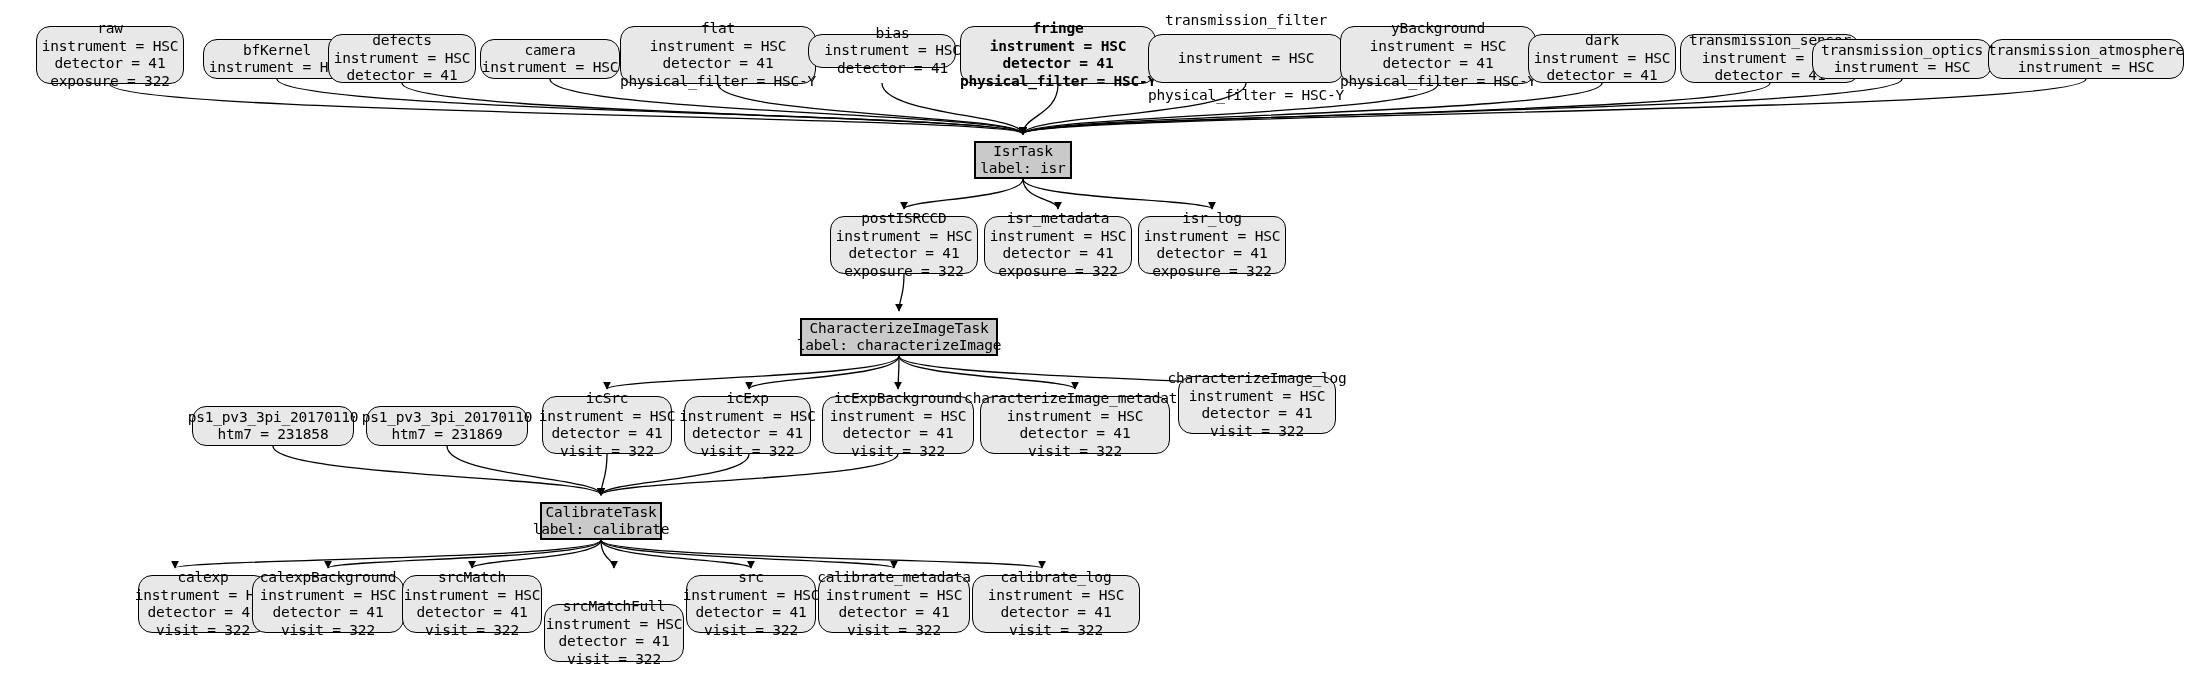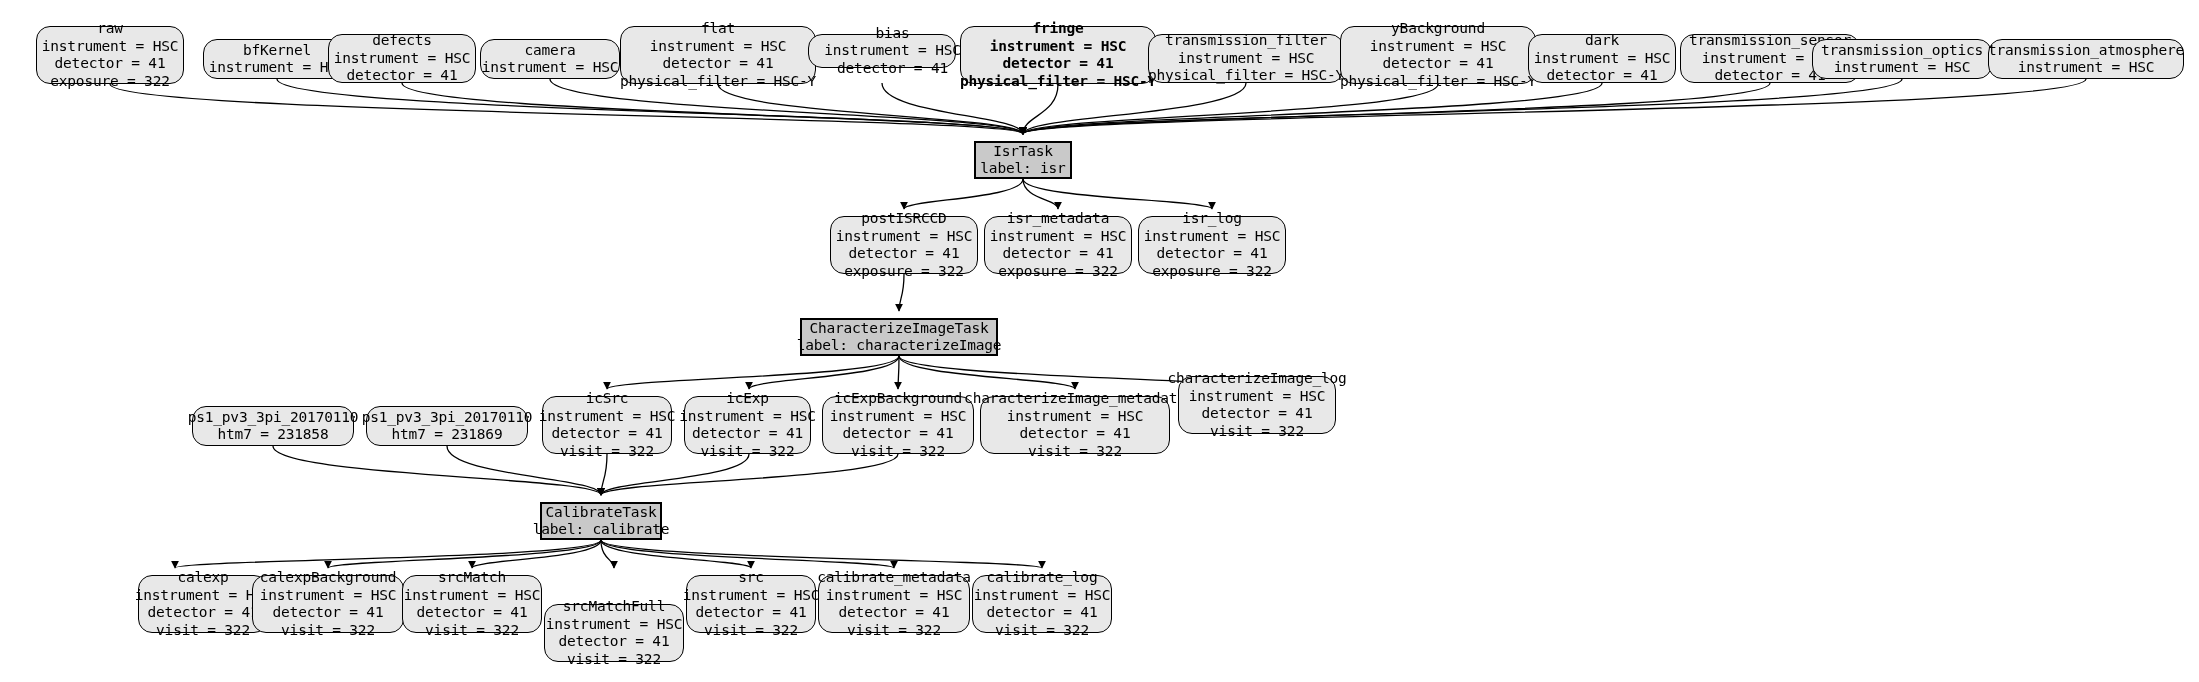--- a/index.html
+++ b/index.html
@@ -125,21 +125,21 @@
         <span class="ln">bias</span>
         <span class="ln">instrument = HSC</span>
         <span class="ln">detector = 41</span>
       </div>
       <div class="node" style="left: 960px; top: 26px; width: 196px; height: 58px; font-weight: bold;">
         <span class="ln">fringe</span>
         <span class="ln">instrument = HSC</span>
         <span class="ln">detector = 41</span>
         <span class="ln">physical_filter = HSC-Y</span>
       </div>
-      <div class="node" style="left: 1148px; top: 34px; width: 196px; height: 49px;">
+      <div class="node" style="left: 1148px; top: 34px; width: 196px; height: 49px; gap: 20px;">
         <span class="ln">transmission_filter</span>
         <span class="ln">instrument = HSC</span>
         <span class="ln">physical_filter = HSC-Y</span>
       </div>
       <div class="node" style="left: 1340px; top: 26px; width: 196px; height: 58px;">
         <span class="ln">yBackground</span>
         <span class="ln">instrument = HSC</span>
         <span class="ln">detector = 41</span>
         <span class="ln">physical_filter = HSC-Y</span>
       </div>
@@ -170,21 +170,21 @@
         <span class="ln">instrument = HSC</span>
         <span class="ln">detector = 41</span>
         <span class="ln">exposure = 322</span>
       </div>
       <div class="node" style="left: 984px; top: 216px; width: 148px; height: 58px;">
         <span class="ln">isr_metadata</span>
         <span class="ln">instrument = HSC</span>
         <span class="ln">detector = 41</span>
         <span class="ln">exposure = 322</span>
       </div>
-      <div class="node" style="left: 1138px; top: 216px; width: 148px; height: 58px;">
+      <div class="node" style="left: 1138px; top: 216px; width: 148px; height: 58px; border-radius: 12px;">
         <span class="ln">isr_log</span>
         <span class="ln">instrument = HSC</span>
         <span class="ln">detector = 41</span>
         <span class="ln">exposure = 322</span>
       </div>
       <div class="node task" style="left: 800px; top: 318px; width: 198px; height: 38px;">
         <span class="ln">CharacterizeImageTask</span>
         <span class="ln">label: characterizeImage</span>
       </div>
       <div class="node" style="left: 542px; top: 396px; width: 130px; height: 58px;">
@@ -258,20 +258,20 @@
         <span class="ln">instrument = HSC</span>
         <span class="ln">detector = 41</span>
         <span class="ln">visit = 322</span>
       </div>
       <div class="node" style="left: 818px; top: 575px; width: 152px; height: 58px; align-items: center;">
         <span class="ln">calibrate_metadata</span>
         <span class="ln">instrument = HSC</span>
         <span class="ln">detector = 41</span>
         <span class="ln">visit = 322</span>
       </div>
-      <div class="node" style="left: 972px; top: 575px; width: 140px; height: 58px; text-align: center;">
+      <div class="node" style="left: 972px; top: 575px; width: 168px; height: 58px; text-align: center;">
         <span class="ln">calibrate_log</span>
         <span class="ln">instrument = HSC</span>
         <span class="ln">detector = 41</span>
         <span class="ln">visit = 322</span>
       </div>
     </div>
 </div>
 
 </body></html>

